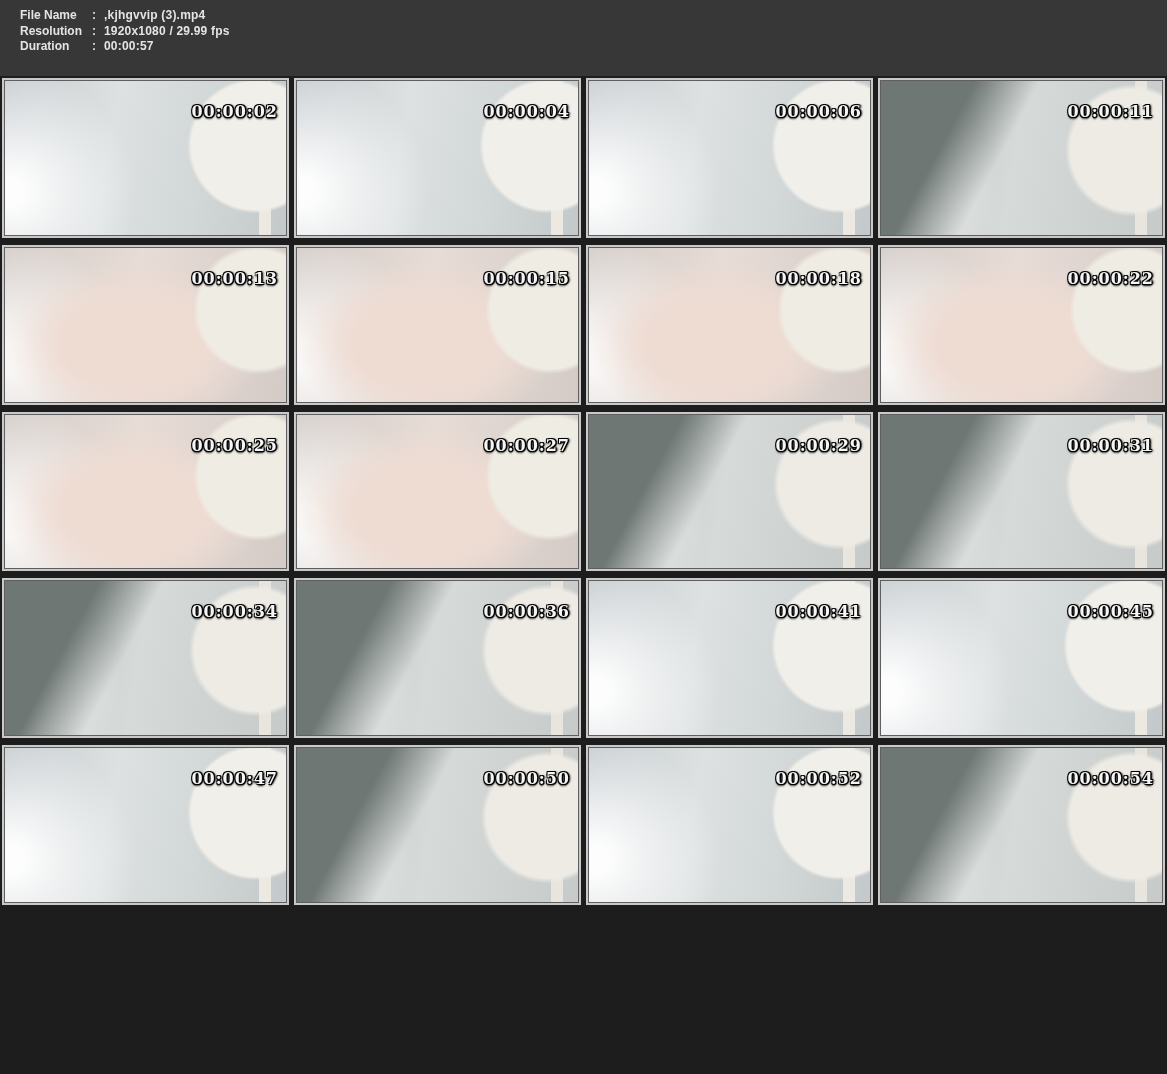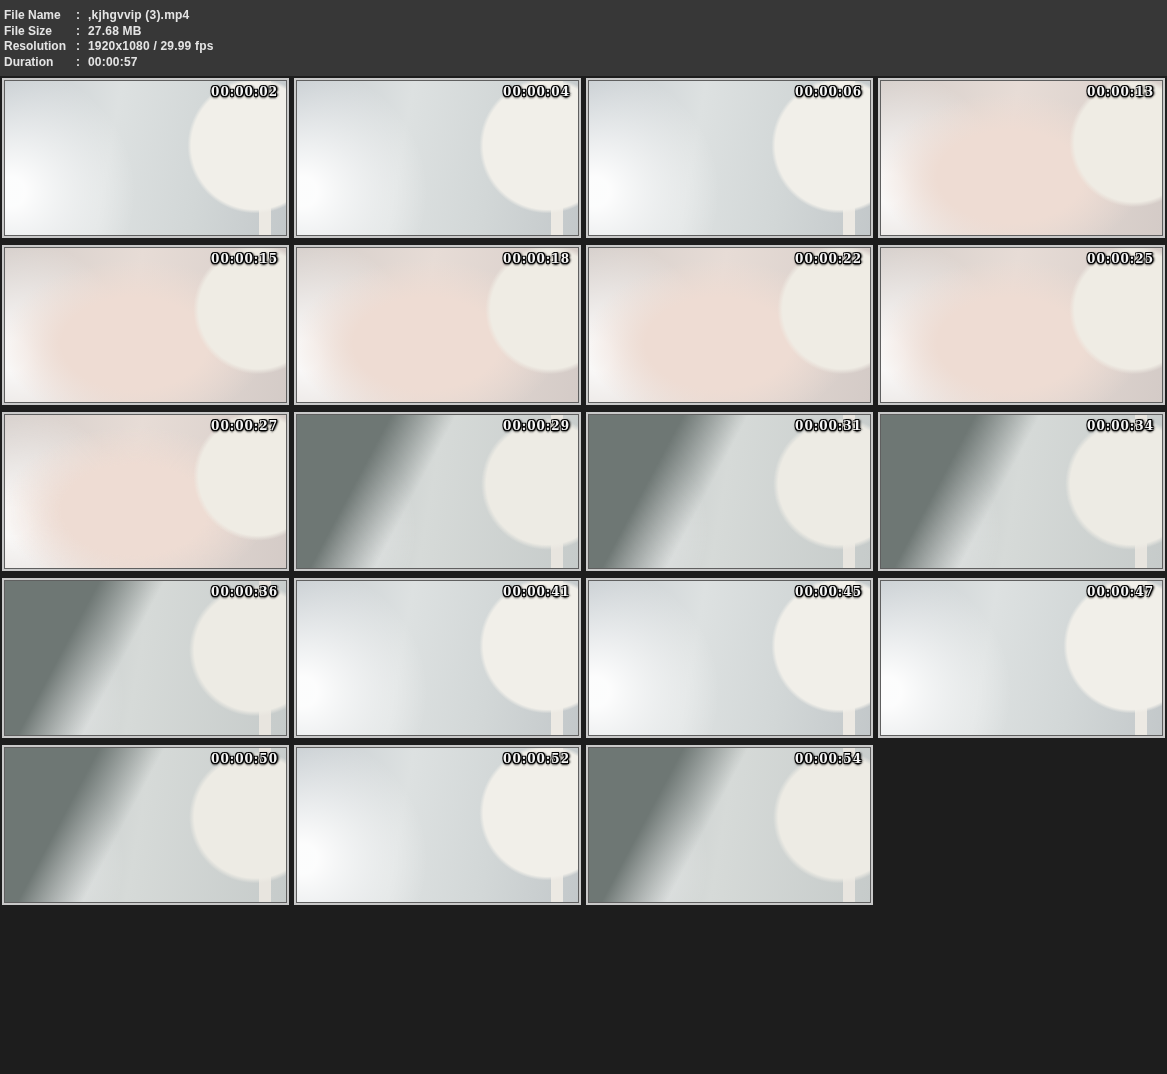--- a/index.html
+++ b/index.html
@@ -14,21 +14,21 @@
   html,body{width:1167px;height:1074px;overflow:hidden}
   body{
     background:var(--page-bg);
     font-family:"Liberation Sans",sans-serif;
   }
 
   
   .meta-panel{
     width:100%;height:76px;
     background:var(--header-bg);
-    padding:8px 0 0 4px;
+    padding:8px 0 0 20px;
   }
   .meta-row{
     font-size:12px;font-weight:bold;
     color:var(--header-text);
     line-height:15.5px;
     white-space:pre;
   }
   .meta-label{display:inline-block;width:72px}
   .meta-sep{display:inline-block;width:12px}
   .meta-value{letter-spacing:.2px}
@@ -69,38 +69,37 @@
   }
   .tone-dark{
     background:
       radial-gradient(circle at 89% 45%, #edebe4 0 23%, rgba(237,235,228,0) 25%),
       linear-gradient(90deg, rgba(0,0,0,0) 0 90.5%, #e8e5df 90.5% 94.5%, rgba(0,0,0,0) 94.5%),
       linear-gradient(118deg, #6e7774 0 26%, rgba(110,119,116,0) 44%),
       radial-gradient(circle at 2% 75%, rgba(255,255,255,.8) 0 4%, rgba(255,255,255,0) 38%),
       linear-gradient(100deg,#b9bfc0 0%,#d6dad8 48%,#c6cbca 100%);
   }
   .timestamp{
-    position:absolute;top:5px;right:9px;
+    position:absolute;top:22px;right:9px;
     font-family:"DejaVu Serif",serif;
-    font-size:12px;font-weight:bold;
+    font-size:16px;font-weight:bold;
     letter-spacing:1px;
     color:var(--timestamp-color);
     text-shadow:
       -1px -1px 0 #000, 1px -1px 0 #000,
       -1px 1px 0 #000, 1px 1px 0 #000,
       0 2px 2px #000, 2px 0 2px #000;
   }
 </style>
 </head>
 <body>
 
 <div class="meta-panel">
   <div class="meta-row"><span class="meta-label">File Name</span><span class="meta-sep">:</span><span class="meta-value">,kjhgvvip (3).mp4</span></div>
 
-  <div class="meta-row"><span class="meta-label">File Size</span><span class="meta-sep">:</span><span class="meta-value">27.68 MB</span></div>
 
   <div class="meta-row"><span class="meta-label">Resolution</span><span class="meta-sep">:</span><span class="meta-value">1920x1080 / 29.99 fps</span></div>
 
   <div class="meta-row"><span class="meta-label">Duration</span><span class="meta-sep">:</span><span class="meta-value">00:00:57</span></div>
 </div>
 
 <div class="sheet">
   <div class="thumb">
     <div class="thumb-img tone-light"></div>
     <span class="timestamp">00:00:02</span>
@@ -110,20 +109,24 @@
     <div class="thumb-img tone-light"></div>
     <span class="timestamp">00:00:04</span>
   </div>
 
   <div class="thumb">
     <div class="thumb-img tone-light"></div>
     <span class="timestamp">00:00:06</span>
   </div>
 
 
+  <div class="thumb">
+    <div class="thumb-img tone-dark"></div>
+    <span class="timestamp">00:00:11</span>
+  </div>
 
   <div class="thumb">
     <div class="thumb-img tone-pale"></div>
     <span class="timestamp">00:00:13</span>
   </div>
 
   <div class="thumb">
     <div class="thumb-img tone-pale"></div>
     <span class="timestamp">00:00:15</span>
   </div>

